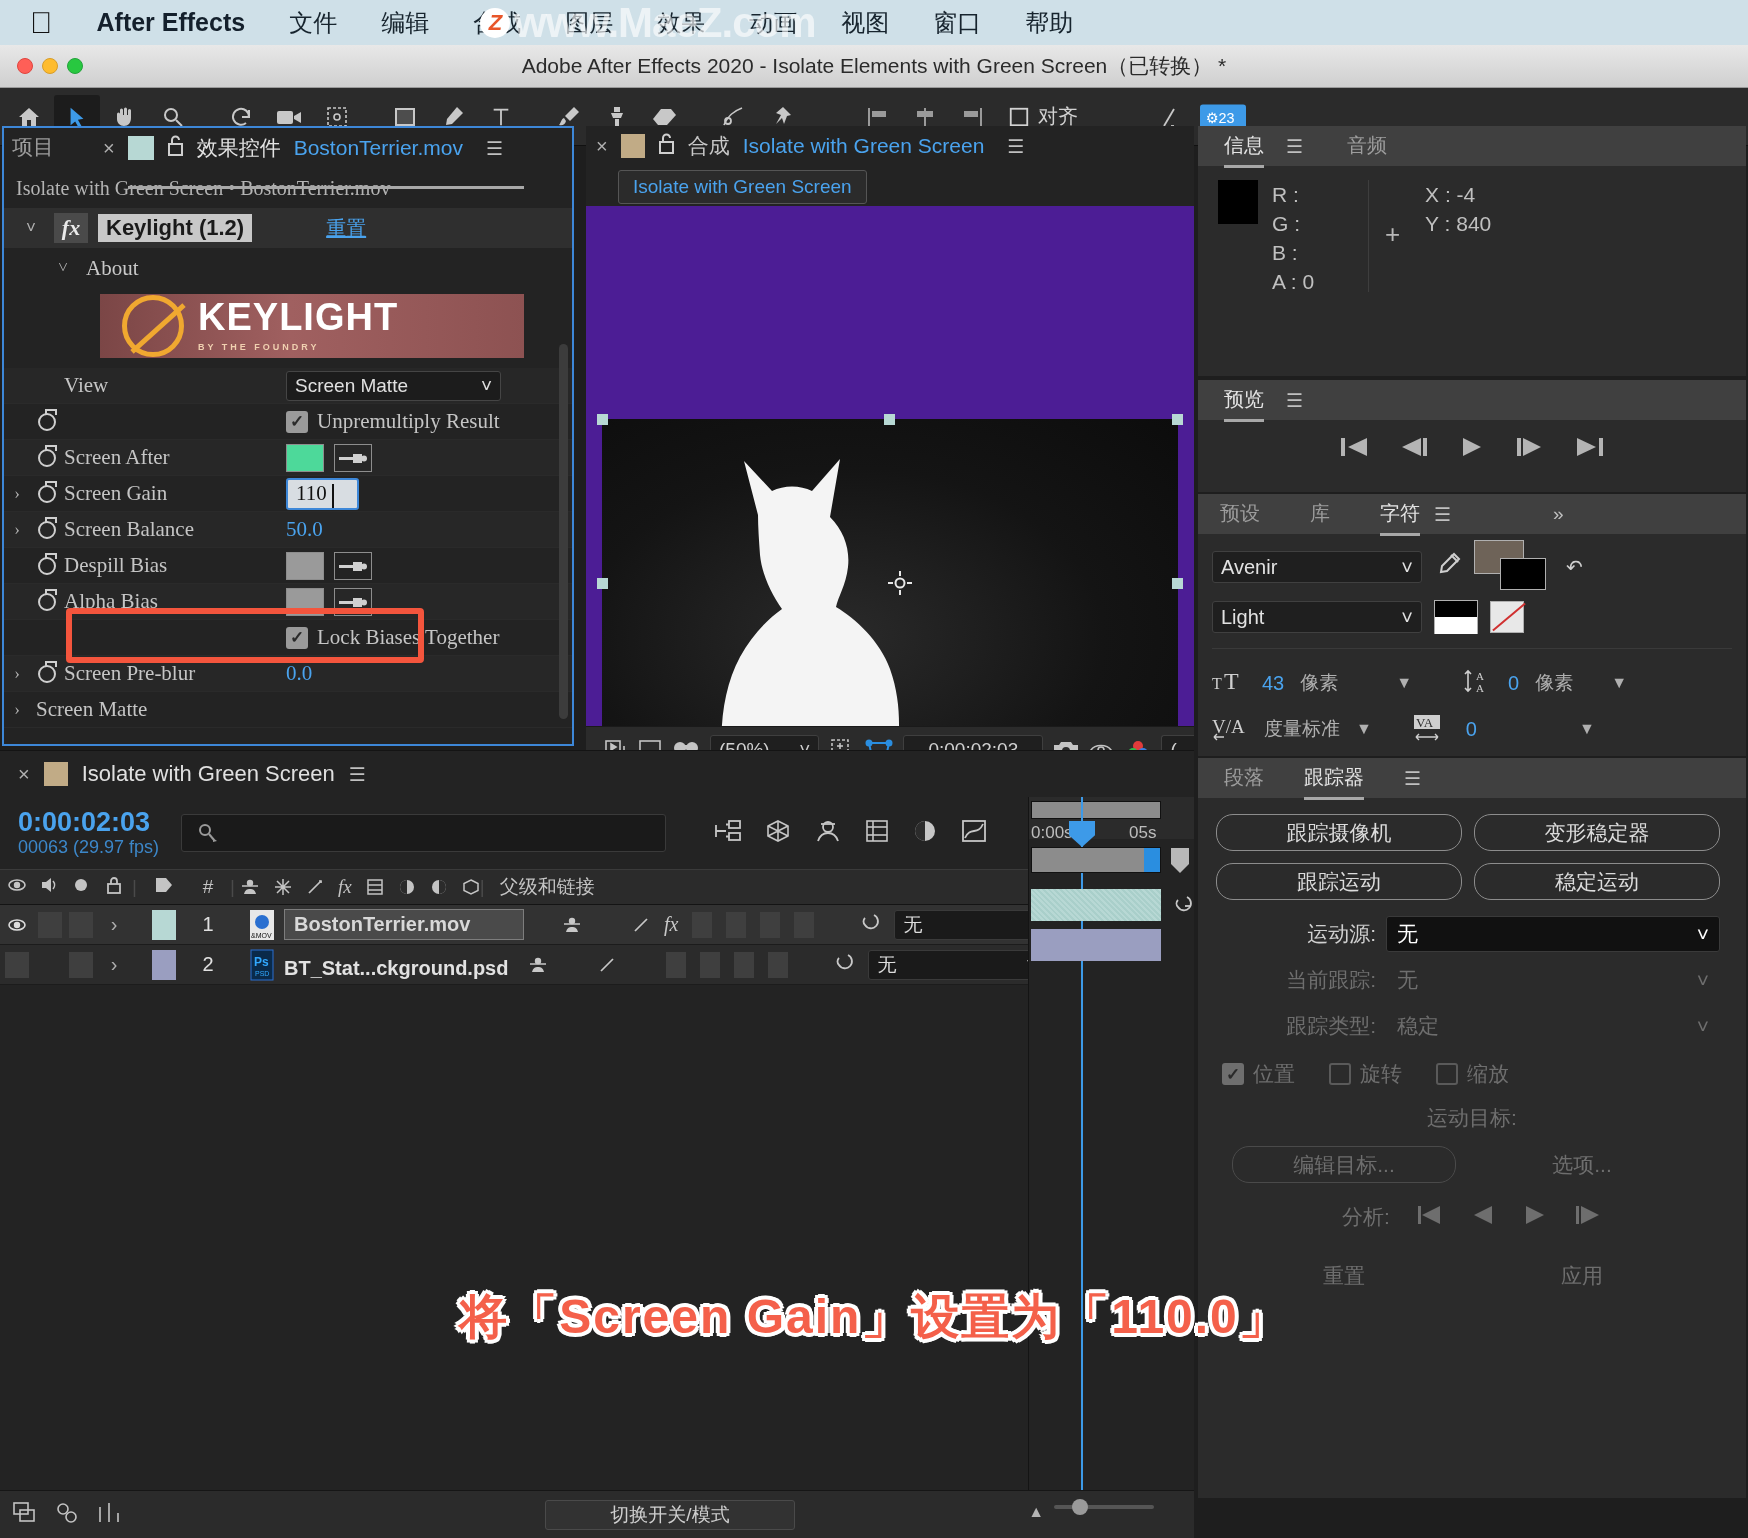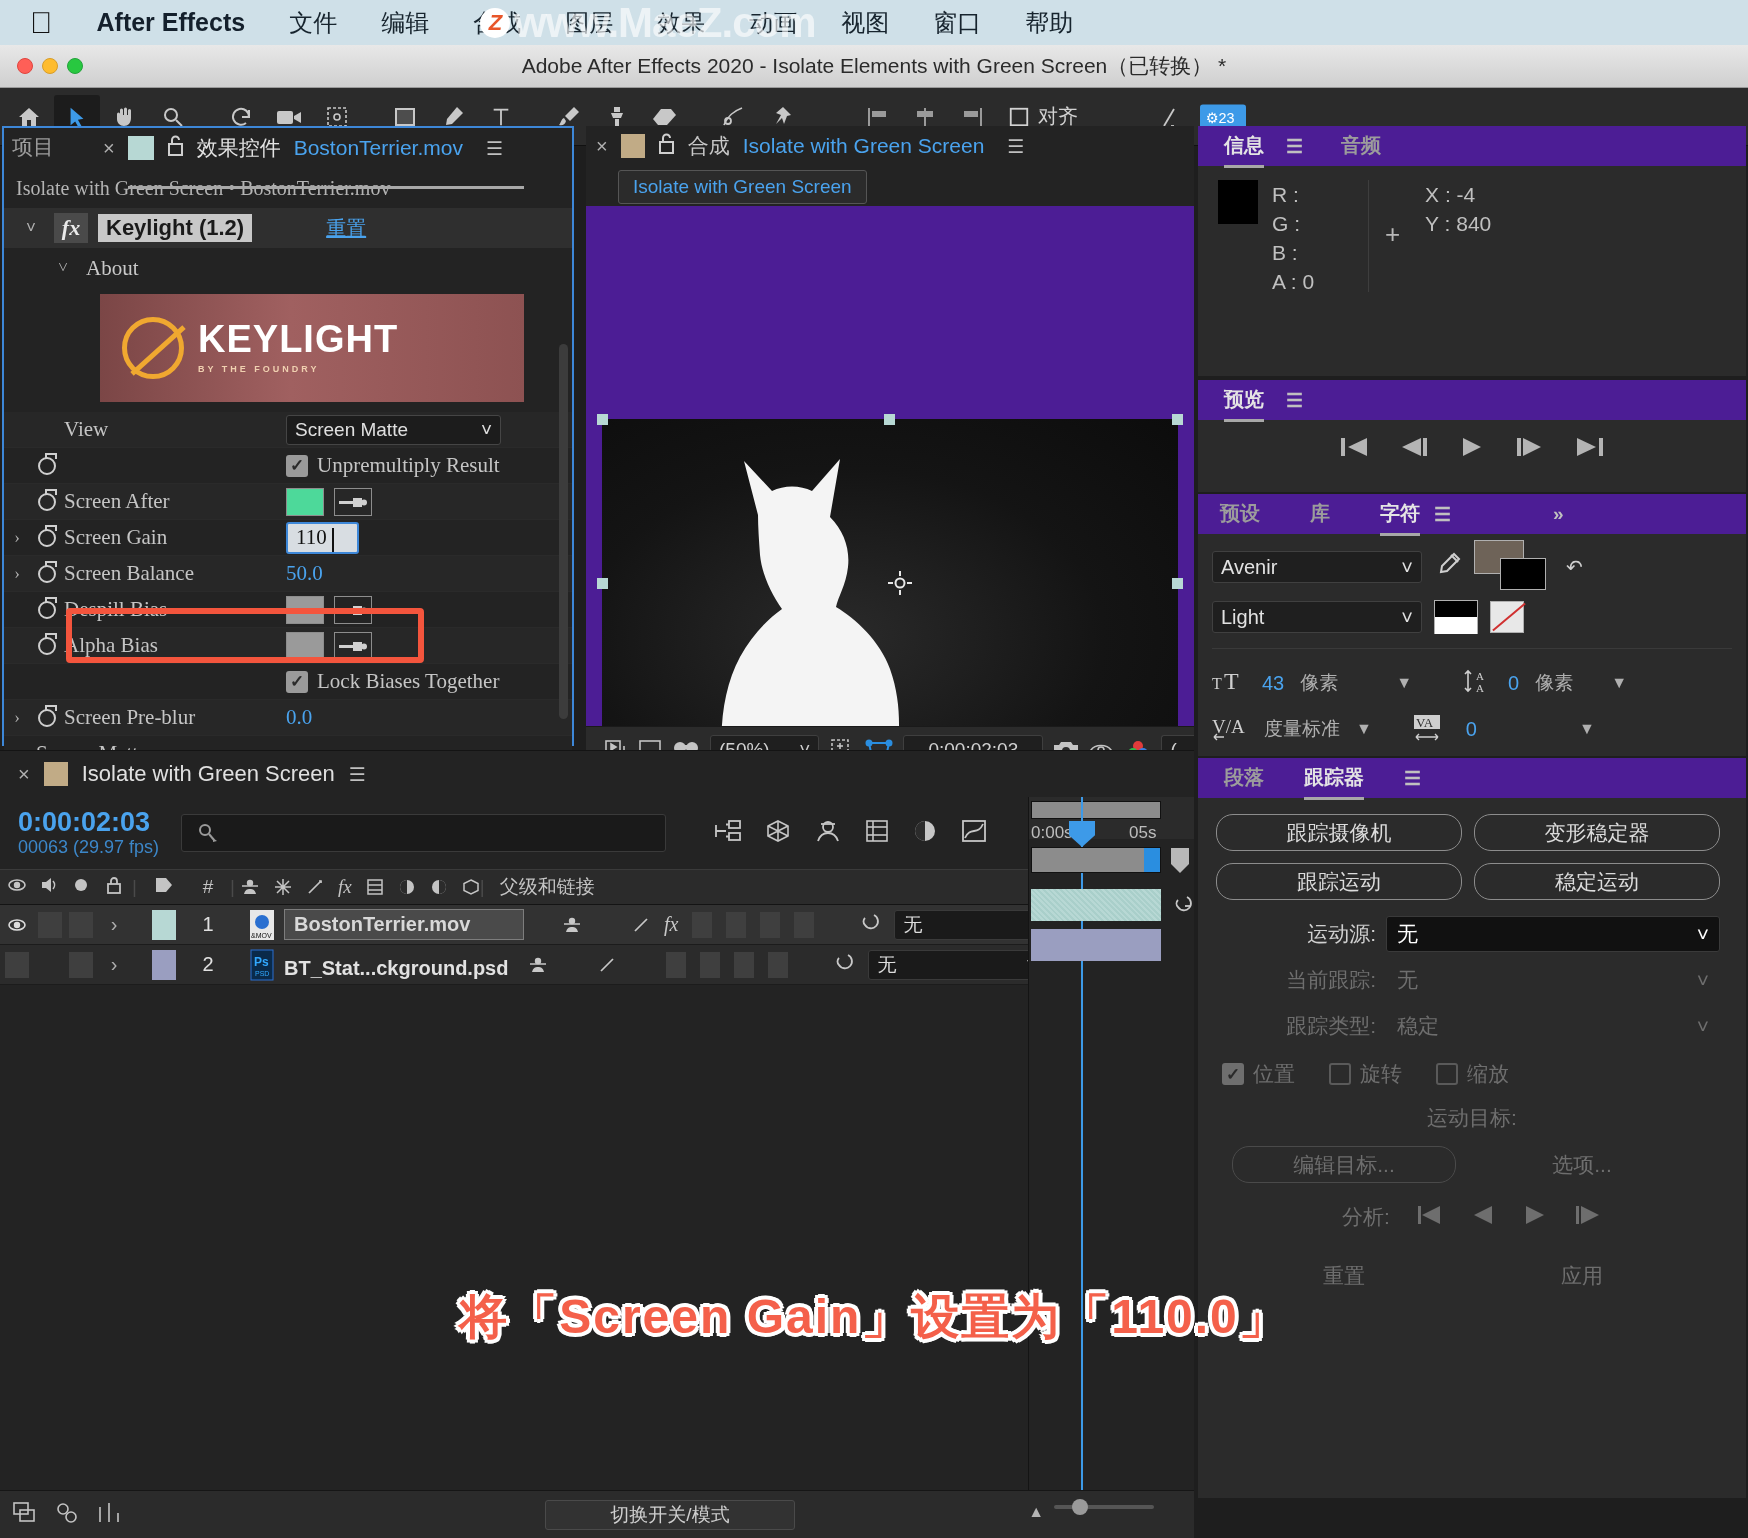--- a/index.html
+++ b/index.html
@@ -59,21 +59,21 @@
   .tsep { width:18px; }
   .align-box { display:flex;align-items:center;gap:8px;margin-left:10px;color:#d2d2d2;font-size:20px;}
   .searchbox {
     position:absolute; right:8px; top:150px;
     width:350px;height:36px;background:#262626;border:1px solid #3a3a3a;border-radius:3px;
     display:flex;align-items:center;gap:9px;padding-left:12px;color:#9a9a9a;font-size:20px;
   }
   
   .panel { position:absolute; background:#2b2b2b; }
   .ptabbar { height:40px; display:flex; align-items:center; gap:14px; padding-left:12px;
-             font-size:20px; color:#b9b9b9; background:#4c1d95;font-weight:bold;}
+             font-size:20px; color:#b9b9b9; background:#404040;}
   .ptab { position:relative; padding-bottom:2px; color:#9c9c9c;}
   .ptab.active { color:#e4e4e4; }
   .ptab.active::after{content:"";position:absolute;left:0;right:0;bottom:-7px;height:3px;background:#a8a8a8;}
   .hamb { font-size:19px; color:#c0c0c0;}
   .xclose{font-size:20px;color:#b0b0b0;}
 
   
   #ecPanel {
     left:2px; top:126px; width:572px; height:620px;
     border:2px solid #3d87d8; background:#232323;
@@ -86,21 +86,21 @@
   .ec-underline{position:absolute;left:124px;top:58px;width:396px;height:3px;background:#a8a8a8;}
   .ec-sub{height:40px;padding-left:12px;display:flex;align-items:center;font-size:20px;color:#b4b4b4;
           font-family:"Liberation Serif",serif;background:#232323;}
   .fxrow{height:40px;display:flex;align-items:center;gap:10px;padding-left:14px;background:#2f2f2f;}
   .fx-ico{width:34px;height:30px;background:#4a4a4a;display:flex;align-items:center;justify-content:center;
           font-style:italic;font-weight:bold;font-size:22px;color:#eaeaea;font-family:"Liberation Serif",serif;}
   .fx-name{background:#c8c8c8;color:#1a1a1a;font-weight:bold;font-size:22px;padding:1px 8px;}
   .fx-reset{color:#4aa3ee;font-size:20px;margin-left:64px;text-decoration:underline;}
   .about-row{height:40px;display:flex;align-items:center;gap:10px;padding-left:46px;font-size:21px;
              color:#c8c8c8;font-family:"Liberation Serif",serif;background:#232323;}
-  .keylogo{margin:6px 0 0 96px;width:424px;height:108px;
+  .keylogo{margin:6px 0 0 96px;width:424px;height:64px;
            background:linear-gradient(90deg,#7b4646,#a06060 45%,#8d5252);
            display:flex;align-items:center;gap:14px;padding-left:22px;}
   .keylogo .ring{width:62px;height:62px;border-radius:50%;border:5px solid #f0a830;position:relative;}
   .keylogo .ring::after{content:"";position:absolute;left:-4px;top:26px;width:70px;height:5px;background:#f0a830;transform:rotate(-42deg);}
   .keytext{color:#fff;font-weight:bold;font-size:38px;letter-spacing:1px;line-height:1;}
   .keysub{color:#f0d0b0;font-size:9px;letter-spacing:3px;font-weight:bold;}
   .prow{height:36px;display:flex;align-items:center;border-bottom:1px solid #2a2a2a;
         font-family:"Liberation Serif",serif;font-size:21px;color:#c5c5c5;background:#272727;}
   .prow.alt{background:#232323;}
   .arrow{width:26px;text-align:center;color:#b0b0b0;font-size:17px;}
@@ -647,21 +647,21 @@
         </span>
       <span class="ct-field" style="width:34px;border-right:none;border-radius:3px 0 0 3px">(</span>
     </div>
   </div>
 </div>
 
 <div class="panel" id="infoPanel">
   <div class="ptabbar" style="padding-left:26px;gap:22px">
     <span class="ptab active">信息</span>
     <span class="hamb">☰</span>
-    <span class="ptab" style="margin-left:16px">音频</span>
+    <span class="ptab" style="margin-left:22px">音频</span>
   </div>
   <div class="info-body">
     <div class="info-sw"></div>
     <div class="info-rgb">
       <div>R :</div>
       <div>G :</div>
       <div>B :</div>
       <div>
         <span>A :</span>
         <span>0</span>

